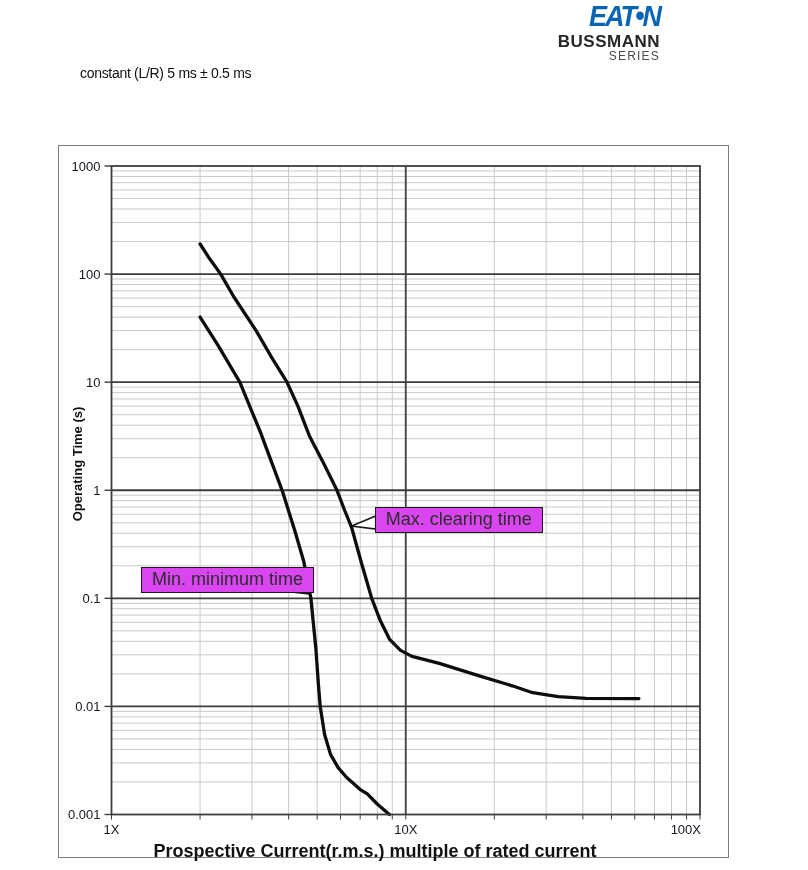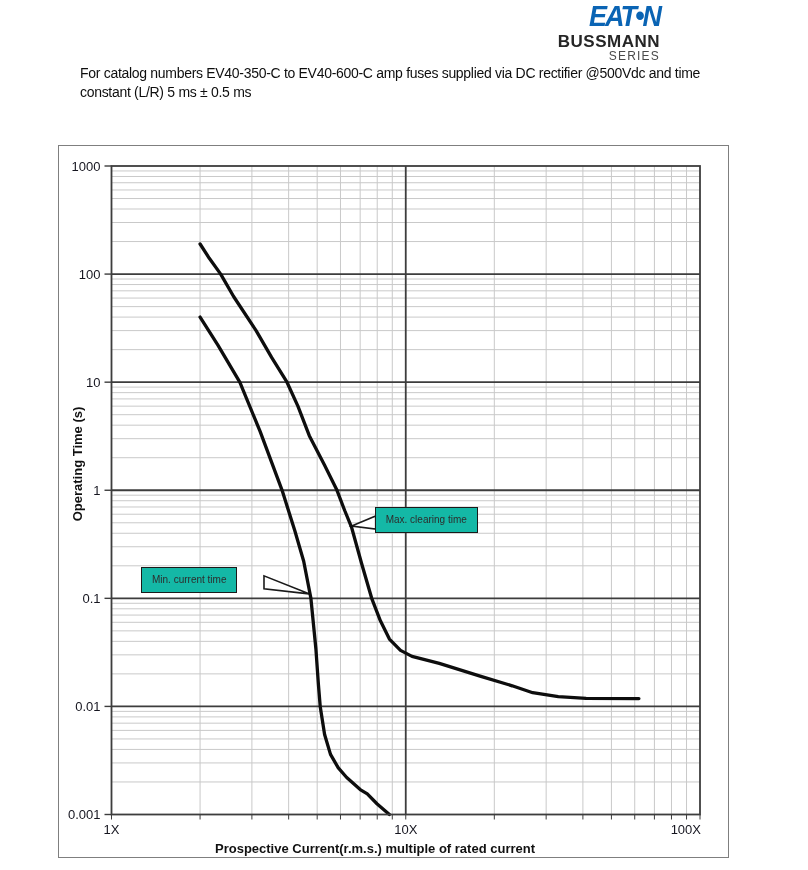--- a/index.html
+++ b/index.html
@@ -11,42 +11,41 @@
         color:#0a64b4;transform:scaleY(1.06);display:inline-block;line-height:24px;}
   .bussmann{font-weight:bold;font-size:17px;letter-spacing:.5px;color:#262626;line-height:19px;margin-top:3px;}
   .series{font-size:12px;letter-spacing:1.2px;color:#4a4a4a;line-height:11px;}
   
   .title{position:absolute;left:80px;top:64px;font-size:14px;letter-spacing:-0.3px;
          color:#0e0e0e;line-height:19px;white-space:nowrap;}
   
   .chart-frame{position:absolute;left:58px;top:145px;width:671px;height:713px;
                border:1.5px solid #7f7f7f;box-sizing:border-box;background:#fff;padding-left:25px;}
   .chart-frame svg{position:absolute;left:0;top:0;}
-  .callout{position:absolute;background:#14b8a6;border:1.8px solid #1a1a1a;
-           font-size:10px;color:#2d2d2d;padding:3px 10px 4px 10px;white-space:nowrap;
+  .callout{position:absolute;background:#d946ef;border:1.8px solid #1a1a1a;
+           font-size:18px;color:#2d2d2d;padding:3px 10px 4px 10px;white-space:nowrap;
            line-height:17px;z-index:5;}
   .ylabel{position:absolute;left:18px;top:318px;transform:translate(-50%,-50%) rotate(-90deg);
           font-weight:bold;font-size:13px;color:#111;white-space:nowrap;}
   .xlabel{position:absolute;left:316px;top:695px;transform:translateX(-50%);
-          font-weight:bold;font-size:13px;color:#111;white-space:nowrap;}
+          font-weight:bold;font-size:18px;color:#111;white-space:nowrap;}
   .ticktext{font-family:"Liberation Sans",sans-serif;font-size:13px;fill:#15151f;}
 </style>
 </head>
 <body>
 
 <div class="page">
 
   <div class="brand">
     <span class="logo">EAT•N</span>
     <div class="bussmann">BUSSMANN</div>
     <div class="series">SERIES</div>
   </div>
 
   <div class="title">
-    <div>For catalog numbers EV40-350-C to EV40-600-C amp fuses supplied via DC rectifier @500Vdc and time</div>
     <div>constant (L/R) 5 ms ± 0.5 ms</div>
   </div>
 
   <div class="chart-frame">
     <svg id="chartSvg" width="668" height="710" viewBox="0 0 668 710">
         <g>
           <line x1="141.07807622412645" y1="20" x2="141.07807622412645" y2="668.5" stroke="#c9c9c9" stroke-width="1"></line>
           <line x1="192.89292920126067" y1="20" x2="192.89292920126067" y2="668.5" stroke="#c9c9c9" stroke-width="1"></line>
           <line x1="229.65615244825293" y1="20" x2="229.65615244825293" y2="668.5" stroke="#c9c9c9" stroke-width="1"></line>
           <line x1="258.17192377587355" y1="20" x2="258.17192377587355" y2="668.5" stroke="#c9c9c9" stroke-width="1"></line>
@@ -163,16 +162,16 @@
           <text x="41.5" y="673" text-anchor="end" class="ticktext">0.001</text>
           <text x="52.5" y="687.5" text-anchor="middle" class="ticktext">1X</text>
           <text x="346.75" y="687.5" text-anchor="middle" class="ticktext">10X</text>
           <text x="642" y="687.5" text-anchor="end" class="ticktext">100X</text>
         </g>
         <rect x="52.5" y="20" width="588.5" height="648.5" fill="none" stroke="#3d3d3d" stroke-width="1.8"></rect>
       </svg>
     <div class="ylabel">Operating Time (s)</div>
     <div class="xlabel">Prospective Current(r.m.s.) multiple of rated current</div>
     <div class="callout" id="callout0" style="left: 315.679px; top: 360.991px;">Max. clearing time</div>
-    <div class="callout" id="callout1" style="left: 81.9926px; top: 420.859px;">Min. current time</div>
+    <div class="callout" id="callout1" style="left: 81.9926px; top: 420.859px;">Min. minimum time</div>
   </div>
 
 </div>
 
 </body></html>

